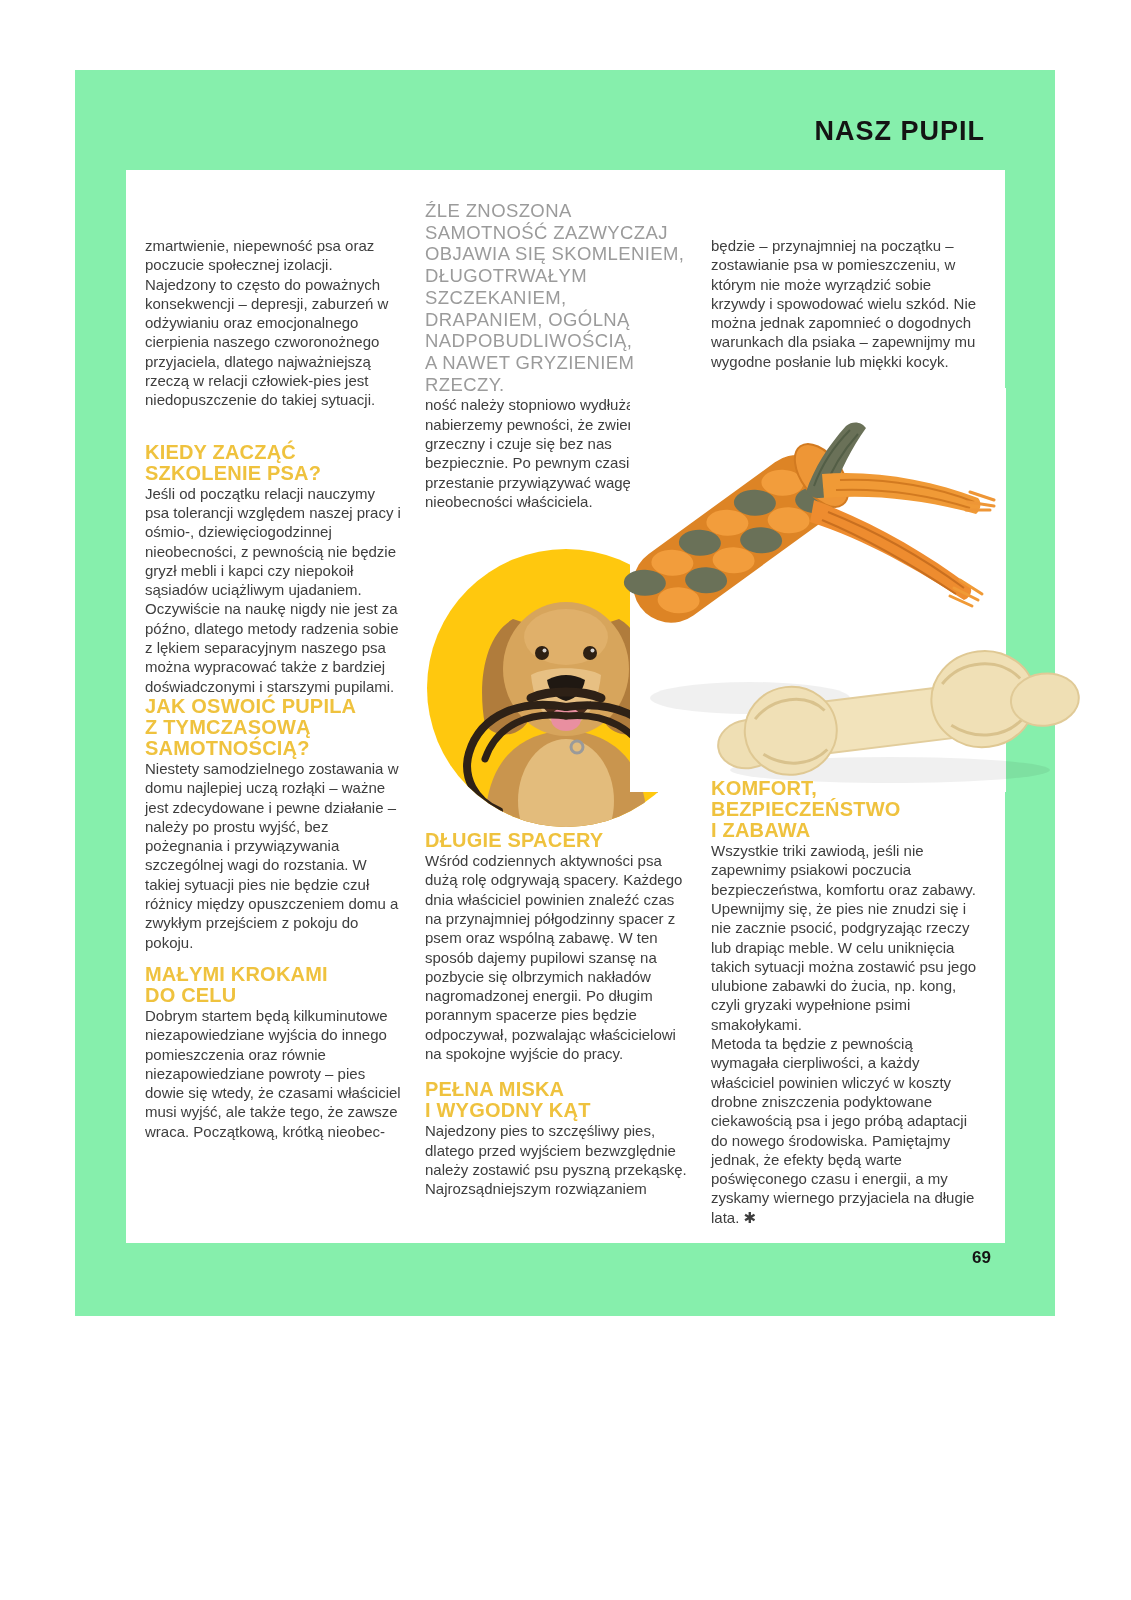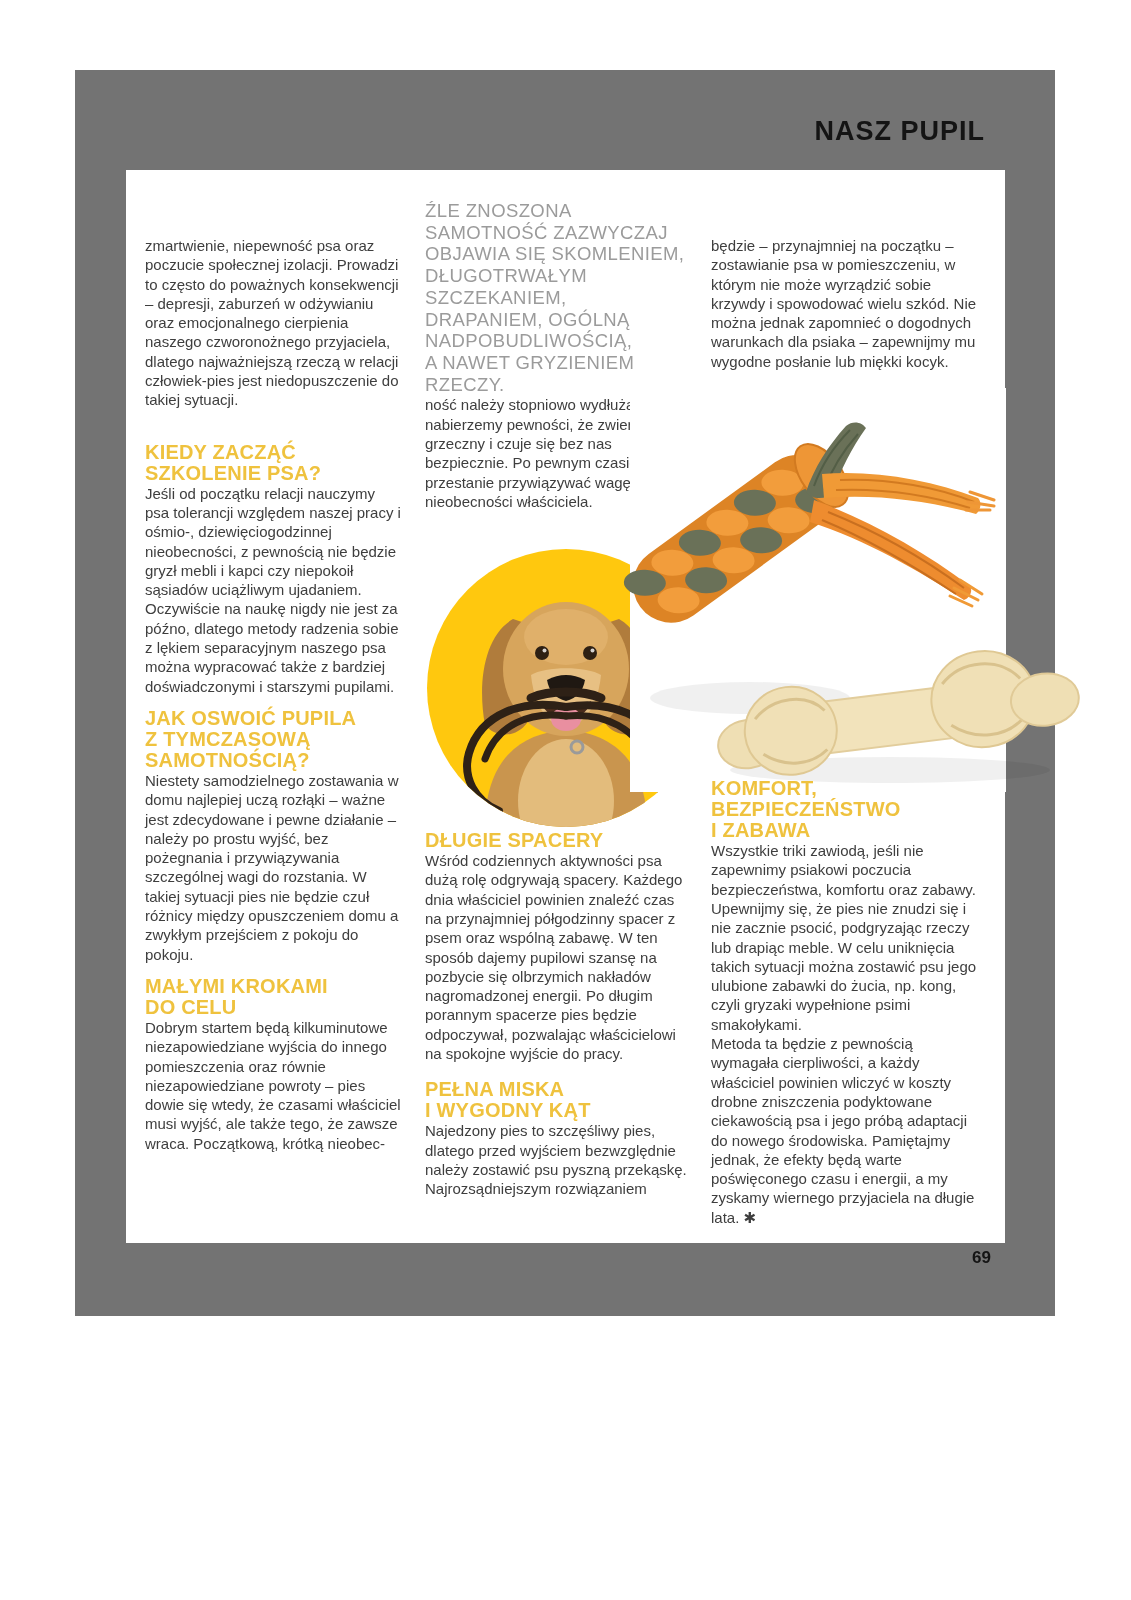--- a/index.html
+++ b/index.html
@@ -1,55 +1,55 @@
 <!DOCTYPE html>
 <html lang="pl"><head>
 <meta charset="utf-8">
 <style>
   html,body{margin:0;padding:0;background:#ffffff;}
   .page{position:relative;width:1131px;height:1600px;background:#ffffff;overflow:hidden;
         font-family:"Liberation Sans", sans-serif;}
-  .panel{position:absolute;left:75px;top:70px;width:980px;height:1246px;background:#737373;}
+  .panel{position:absolute;left:75px;top:70px;width:980px;height:1246px;background:#86efac;}
   .kicker{position:absolute;top:46px;right:70px;font-size:27px;font-weight:bold;
           color:#141414;letter-spacing:1px;}
   .content-box{position:absolute;left:51px;top:100px;width:879px;height:1073px;background:#ffffff;}
   .pagenum{position:absolute;right:64px;top:1178px;font-size:17px;font-weight:bold;color:#141414;text-align:center;}
 
   .col{position:absolute;}
   .col1{left:19px;top:66px;width:258px;}
   .col2{left:299px;top:30px;width:262px;}
   .col3{left:585px;top:66px;width:268px;z-index:4;}
 
   p.body{margin:0;font-size:15px;line-height:19.3px;color:#3E3E3E;}
   .heading{margin:0;font-size:20px;line-height:21px;font-weight:bold;color:#EFC23E;
            white-space:pre-line;letter-spacing:0.2px;}
   .quote{margin:0;font-size:18.5px;line-height:21.7px;color:#9B9B9B;text-align:left;
          white-space:pre-line;letter-spacing:0.4px;font-weight:normal;}
 
-  .mt4{margin-top:4px;} .mt2{margin-top:2px;} .mt12{margin-top:12px;} .mt14{margin-top:12px;}
+  .mt4{margin-top:4px;} .mt2{margin-top:2px;} .mt12{} .mt14{margin-top:12px;}
   .mt16{margin-top:16px;} .mt18{margin-top:32px;} .mt20{margin-top:20px;}
   .col2 .heading.gap-photo{margin-top:319px;}
   .col3 .heading.gap-toys{margin-top:407px;}
 
   .dog-circle{position:absolute;left:301px;top:379px;width:278px;height:278px;z-index:2;}
   .toys{position:absolute;left:504px;top:218px;width:376px;height:404px;background:#ffffff;z-index:3;}
   .toys svg{position:absolute;left:0;top:0;overflow:visible;}
 </style>
 </head>
 <body>
 
 <div class="page">
   <div class="panel">
 
     <div class="kicker">NASZ PUPIL</div>
 
     <div class="content-box">
 
       <div class="col col1">
-        <p class="body">zmartwienie, niepewność psa oraz poczucie społecznej izolacji. Prowadzi to często do poważnych konsekwencji – depresji, zaburzeń w odżywianiu oraz emocjonalnego cierpienia naszego czworonożnego przyjaciela, dlatego najważniejszą rzeczą w relacji człowiek-pies jest niedopuszczenie do takiej sytuacji.</p>
+        <p class="body">zmartwienie, niepewność psa oraz poczucie społecznej izolacji. Najedzony to często do poważnych konsekwencji – depresji, zaburzeń w odżywianiu oraz emocjonalnego cierpienia naszego czworonożnego przyjaciela, dlatego najważniejszą rzeczą w relacji człowiek-pies jest niedopuszczenie do takiej sytuacji.</p>
         <h3 class="heading mt18">KIEDY ZACZĄĆ
 SZKOLENIE PSA?</h3>
         <p class="body mt4">Jeśli od początku relacji nauczymy psa tolerancji względem naszej pracy i ośmio-, dziewięciogodzinnej nieobecności, z pewnością nie będzie gryzł mebli i kapci czy niepokoił sąsiadów uciążliwym ujadaniem. Oczywiście na naukę nigdy nie jest za późno, dlatego metody radzenia sobie z lękiem separacyjnym naszego psa można wypracować także z bardziej doświadczonymi i starszymi pupilami.</p>
         <h3 class="heading mt12">JAK OSWOIĆ PUPILA
 Z TYMCZASOWĄ
 SAMOTNOŚCIĄ?</h3>
         <p class="body mt2">Niestety samodzielnego zostawania w domu najlepiej uczą rozłąki – ważne jest zdecydowane i pewne działanie – należy po prostu wyjść, bez pożegnania i przywiązywania szczególnej wagi do rozstania. W takiej sytuacji pies nie będzie czuł różnicy między opuszczeniem domu a zwykłym przejściem z pokoju do pokoju.</p>
         <h3 class="heading mt14">MAŁYMI KROKAMI
 DO CELU</h3>
         <p class="body mt4">Dobrym startem będą kilkuminutowe niezapowiedziane wyjścia do innego pomieszczenia oraz równie niezapowiedziane powroty – pies dowie się wtedy, że czasami właściciel musi wyjść, ale także tego, że zawsze wraca. Początkową, krótką nieobec-</p>

